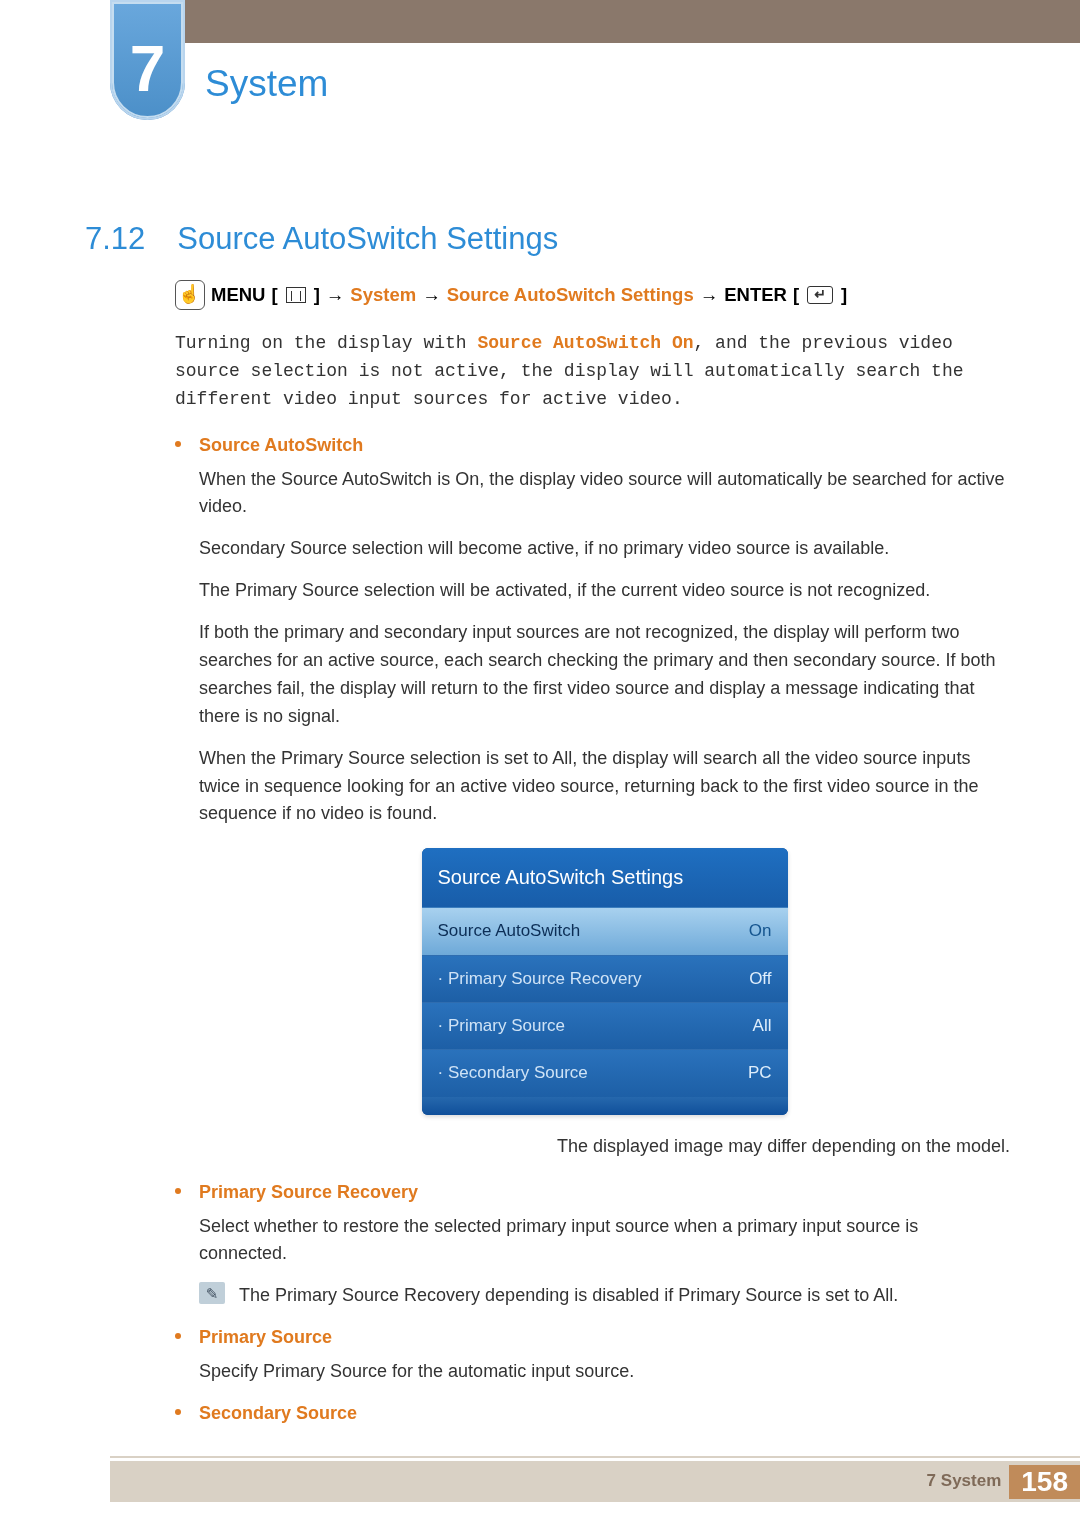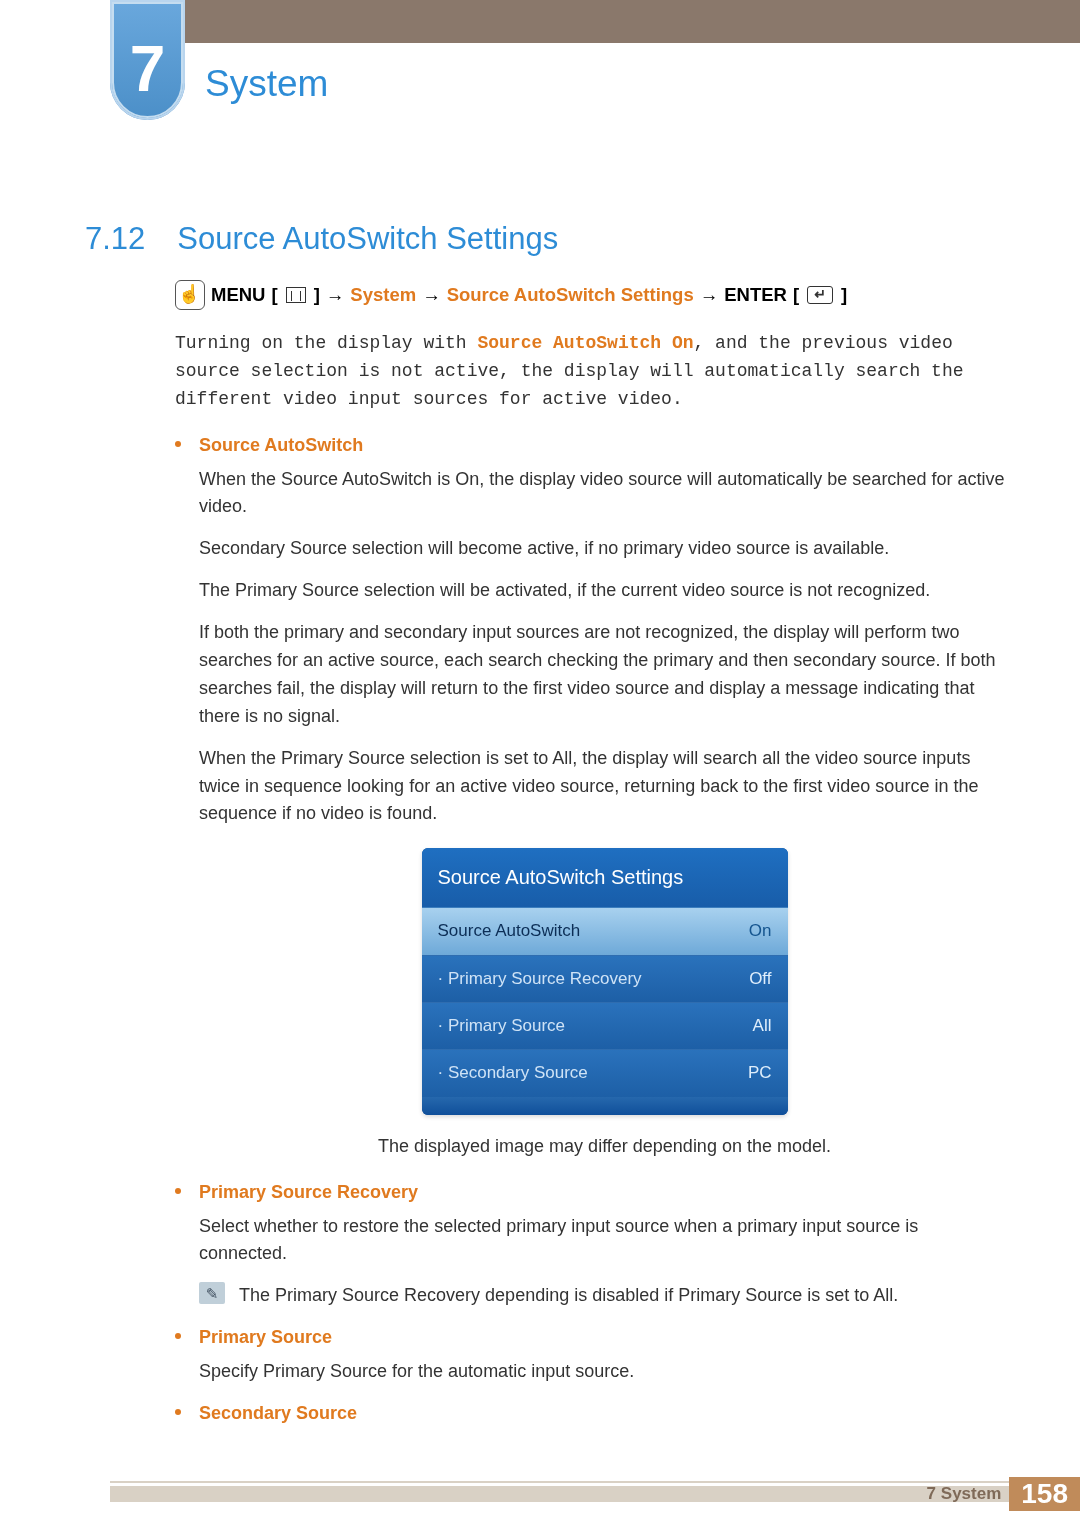--- a/index.html
+++ b/index.html
@@ -133,36 +133,36 @@
     background:linear-gradient(to bottom,#a8d1ef,#6ea9d8);
     color:#0c2e56;border-top:none;
   }
   .osd-row.first .val{color:#15558f;}
   .osd-row .lbl::before{
     content:"· ";
   }
   .osd-row.first .lbl::before{content:"";}
   .osd-row .val{color:#dfeefc;}
   .osd-foot{height:18px;background:linear-gradient(to bottom,#2668ad,#0f4f9a);}
-  .caption{text-align:center;margin:4px 0 18px 0;}
+  .caption{text-align:right;margin:4px 0 18px 0;}
   .note-row{display:flex;align-items:flex-start;gap:14px;margin:6px 0 14px 0;}
   .note-icon{
     width:26px;height:22px;background:#c0cfd9;
     display:inline-flex;align-items:center;justify-content:center;
     border-radius:2px;color:#405060;font-size:15px;
   }
   
   .footer{
     position:absolute;left:110px;right:0;bottom:25px;
   }
   .footer-line{
     height:2px;background:#d9d1c5;margin-bottom:3px;
   }
   .footer-bar{
-    height:16px;background:#d9d1c5;
+    height:41px;background:#d9d1c5;
     display:flex;justify-content:flex-end;align-items:center;
     padding-right:0;
   }
   .footer-text{
     color:#7f6a58;font-weight:bold;margin-right:8px;font-size:17px;
   }
   .pagebox{
     background:#c08b5a;color:#fff;font-size:28px;font-weight:bold;
     height:34px;display:flex;align-items:center;justify-content:center;
     padding:4px 12px;

